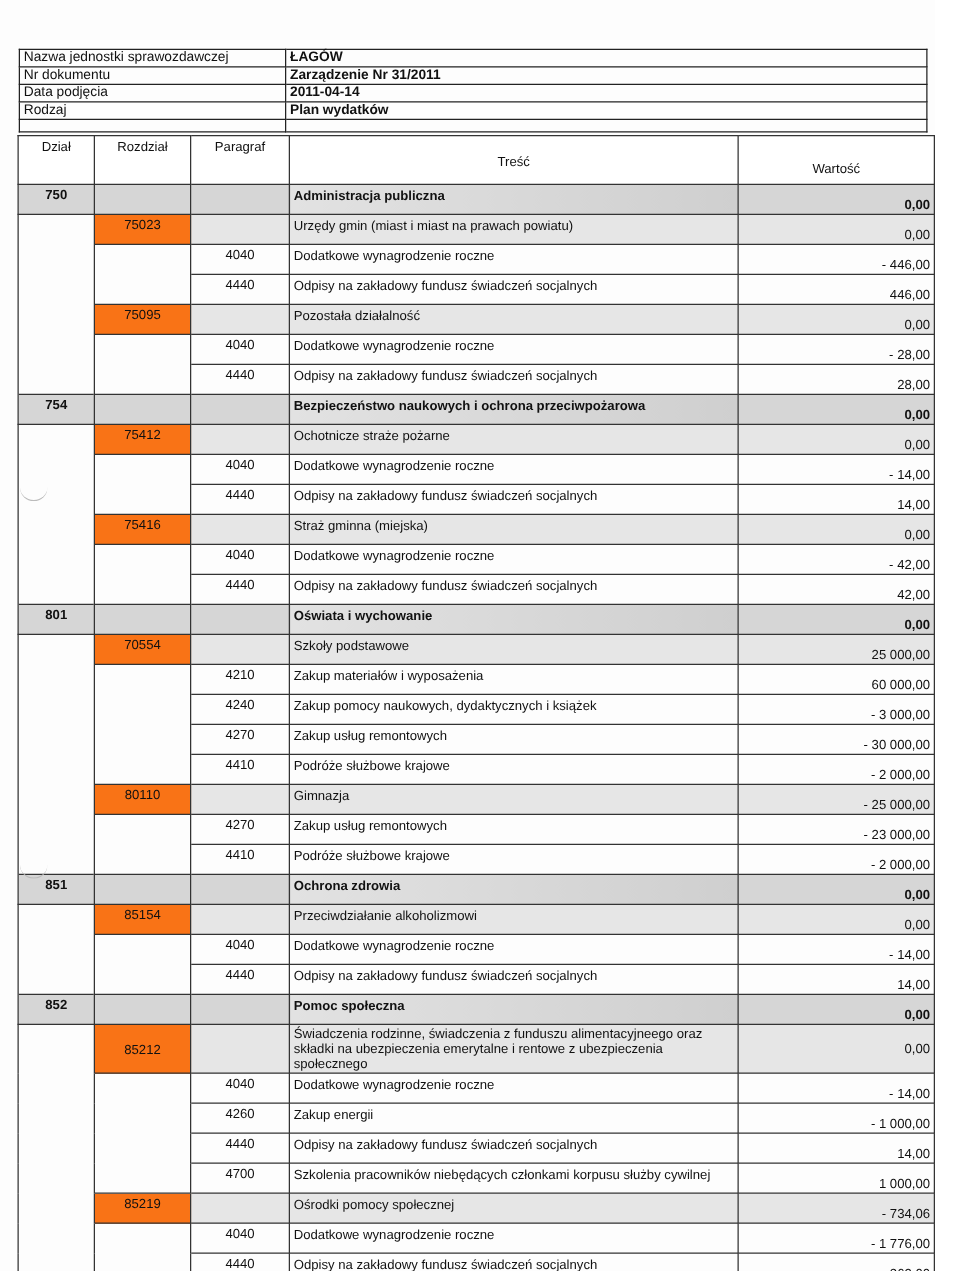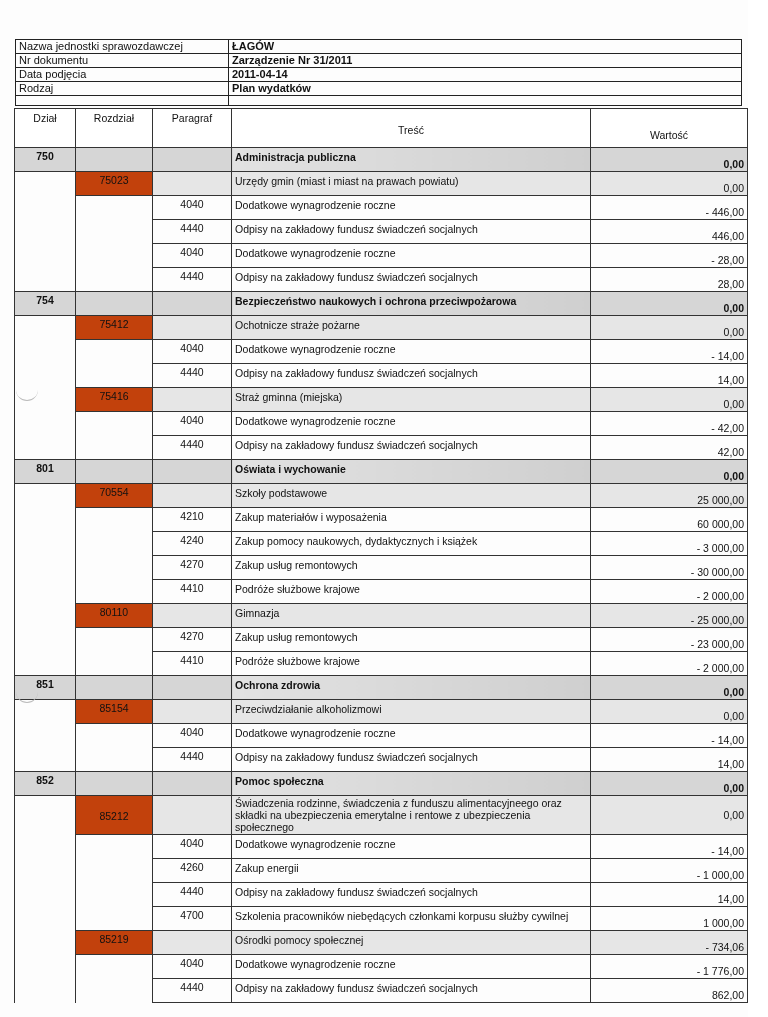--- a/index.html
+++ b/index.html
@@ -19,21 +19,21 @@
   .c-rozd{width:70px;text-align:center;}
   .c-par{width:72px;text-align:center;}
   .c-tresc{width:352px;}
   .c-wart{width:150px;text-align:right;}
   .main td{height:20px;}
   .main td.val{vertical-align:bottom;text-align:right;padding-bottom:1px;}
   .main td.code{vertical-align:top;padding-top:2px;}
   .main td.txt{vertical-align:top;padding-top:3px;}
   tr.dzial td{background:#d6d6d6;font-weight:bold;}
   tr.dzial td.txt{background:linear-gradient(90deg,#e2e2e2,#cfcfcf);}
-  tr.rozdzial td.rz{background:#c2410c;}
+  tr.rozdzial td.rz{background:#f97316;}
   tr.rozdzial td.txt,tr.rozdzial td.val,tr.rozdzial td.pz{background:#e6e6e6;}
   td.blank{border-top:none !important;border-bottom:none !important;}
   tr.tall td{height:36px;}
   tr.tall td.txt{line-height:12px;padding-top:1px;}
   tr.tall td.rz{vertical-align:middle;}
   tr.tall td.val{vertical-align:middle;}
   .hole{position:absolute;left:16px;width:22px;height:12px;border-bottom:1.5px solid #bbb;border-radius:0 0 12px 12px;}
 </style>
 </head>
 <body>
@@ -97,20 +97,27 @@
           <td class="c-tresc txt">Dodatkowe wynagrodzenie roczne</td>
           <td class="c-wart val">- 446,00</td>
         </tr>
         <tr class="par">
           <td class="c-dzial code blank"></td>
           <td class="c-rozd code rz blank"></td>
           <td class="c-par code pz">4440</td>
           <td class="c-tresc txt">Odpisy na zakładowy fundusz świadczeń socjalnych</td>
           <td class="c-wart val">446,00</td>
         </tr>
+        <tr class="rozdzial">
+          <td class="c-dzial code blank"></td>
+          <td class="c-rozd code rz">75095</td>
+          <td class="c-par code pz"></td>
+          <td class="c-tresc txt">Pozostała działalność</td>
+          <td class="c-wart val">0,00</td>
+        </tr>
         <tr class="par">
           <td class="c-dzial code blank"></td>
           <td class="c-rozd code rz blank"></td>
           <td class="c-par code pz">4040</td>
           <td class="c-tresc txt">Dodatkowe wynagrodzenie roczne</td>
           <td class="c-wart val">- 28,00</td>
         </tr>
         <tr class="par">
           <td class="c-dzial code blank"></td>
           <td class="c-rozd code rz blank"></td>

